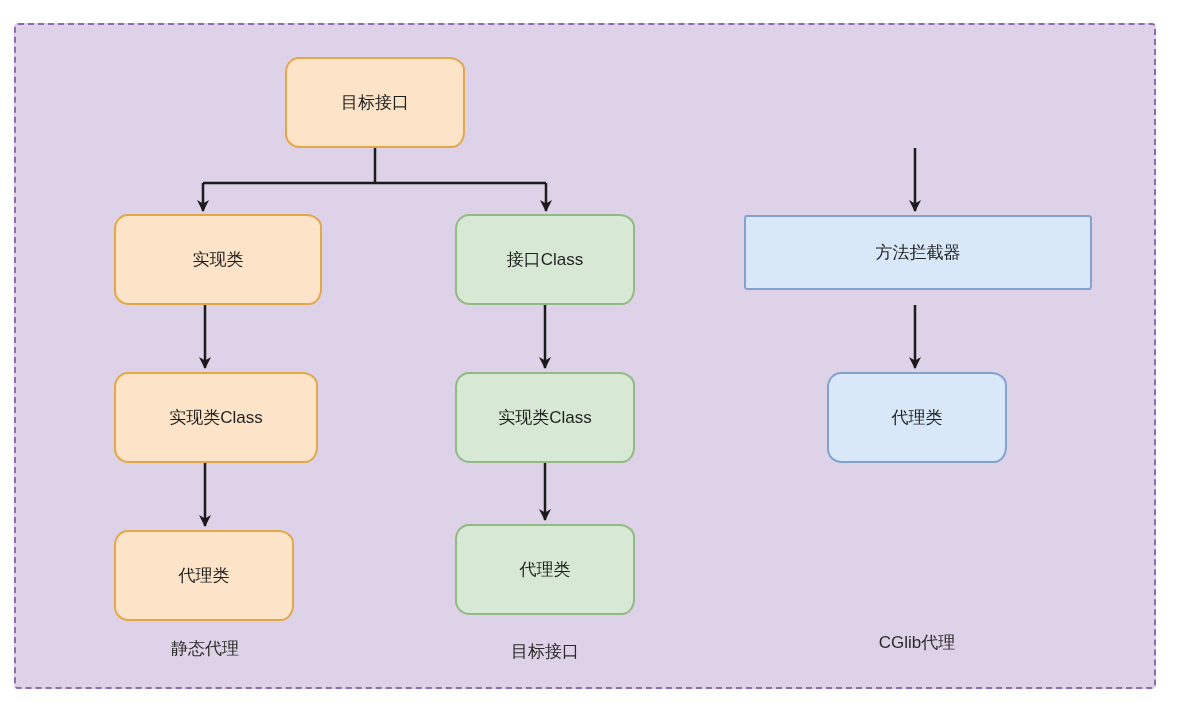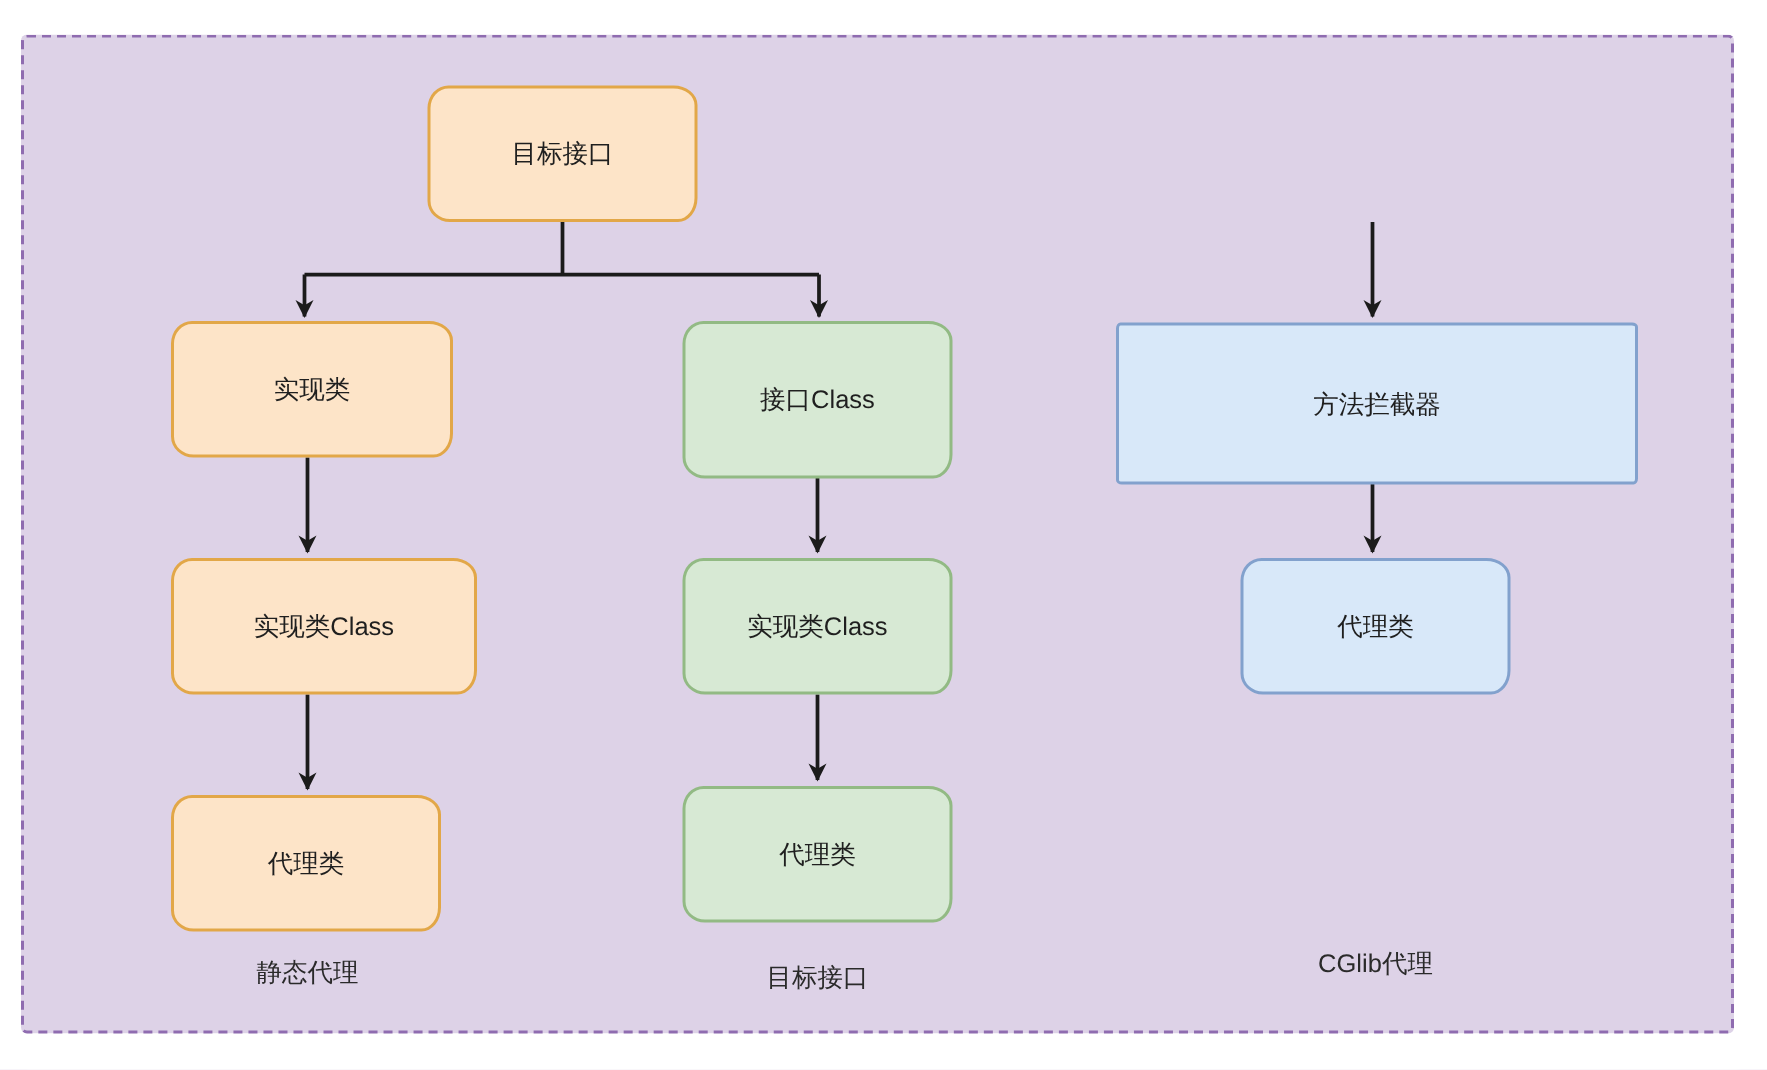--- a/index.html
+++ b/index.html
@@ -49,28 +49,28 @@
     border-width: 2px;
     border-style: solid;
   }
   .node.orange { background: #fde4c8; border-color: #e2a748; }
   .node.green  { background: #d7e9d4; border-color: #92ba84; }
   .node.blue   { background: #d8e8f9; border-color: #82a1cd; }
   .node.wide   { border-radius: 3px 4px 3px 4px / 4px 3px 4px 3px; }
 
   
   #n-target-interface   { left: 285px; top: 57px;  width: 180px; height: 91px; }
-  #n-impl-class         { left: 114px; top: 214px; width: 188px; height: 91px; text-align: right; }
+  #n-impl-class         { left: 114px; top: 214px; width: 208px; height: 91px; text-align: right; }
   #n-impl-class-class   { left: 114px; top: 372px; width: 204px; height: 91px; }
   #n-static-proxy-class { left: 114px; top: 530px; width: 180px; height: 91px; }
-  #n-interface-class    { left: 455px; top: 214px; width: 180px; height: 105px; }
+  #n-interface-class    { left: 455px; top: 214px; width: 180px; height: 91px; }
   #n-proxy-class-class  { left: 455px; top: 372px; width: 180px; height: 91px; }
   #n-dynamic-proxy-class{ left: 455px; top: 524px; width: 180px; height: 91px; }
   #n-target-class       { left: 826px; top: 58px;  width: 181px; height: 90px; }
-  #n-method-interceptor { left: 744px; top: 215px; width: 348px; height: 108px; }
+  #n-method-interceptor { left: 744px; top: 215px; width: 348px; height: 75px; }
   #n-cglib-proxy-class  { left: 827px; top: 372px; width: 180px; height: 91px; }
 
   .caption {
     position: absolute;
     transform: translateX(-50%);
     font-size: 17px;
     color: #2a2a2a;
     white-space: nowrap;
   }
   #cap-static  { left: 205px; top: 637px; }

